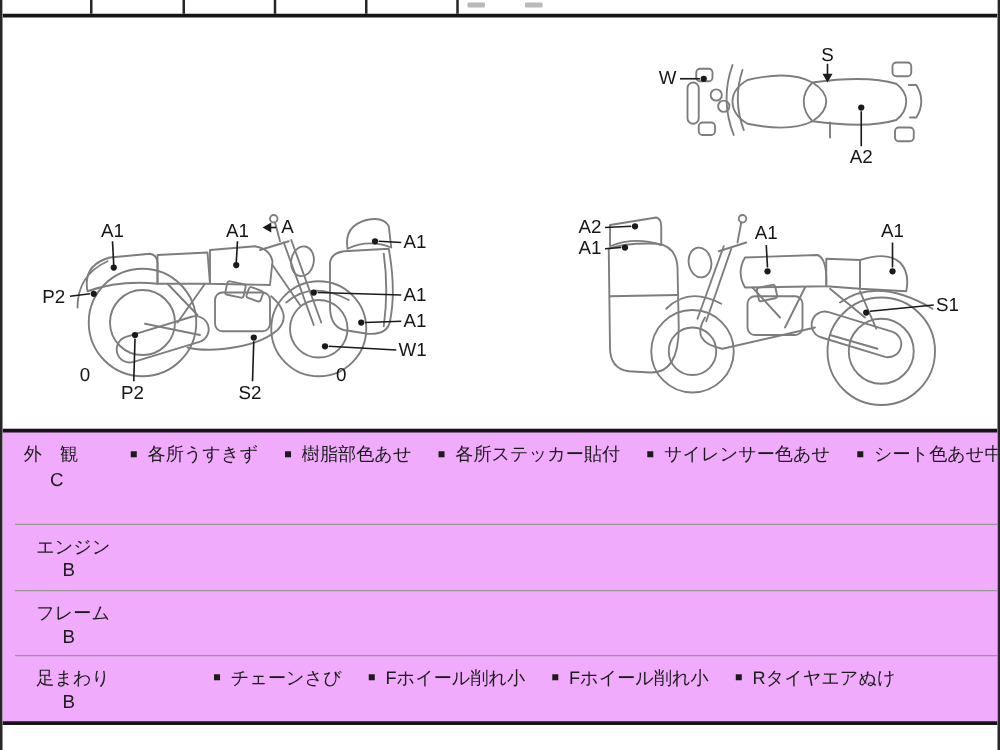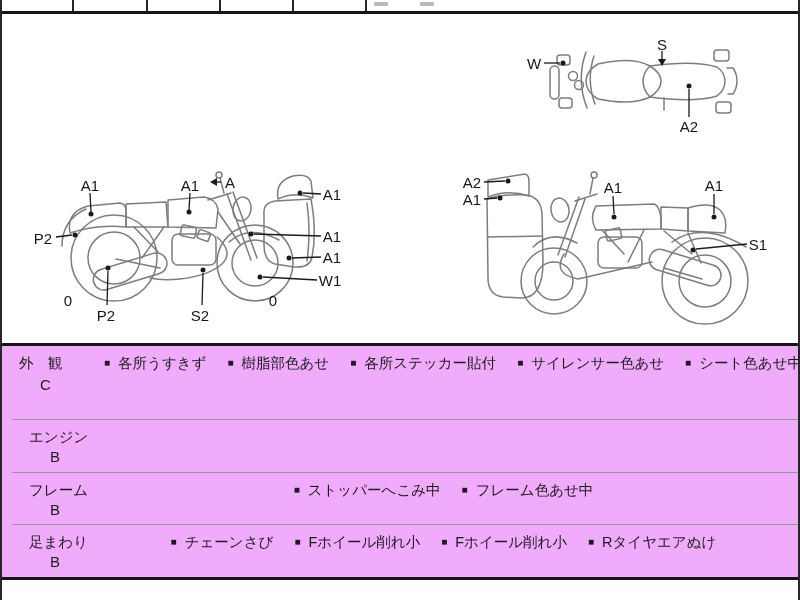--- a/index.html
+++ b/index.html
@@ -202,24 +202,20 @@
     </div>
 
     <div class="crow r1">
       <div class="cat">エンジン</div>
       <div class="grade">B</div>
     </div>
 
     <div class="crow r2">
       <div class="cat">フレーム</div>
       <div class="grade">B</div>
-      <div class="items">
-        <span class="item"><span class="bullet">■</span><span>ストッパーへこみ中</span></span>
-        <span class="item"><span class="bullet">■</span><span>フレーム色あせ中</span></span>
-      </div>
     </div>
 
     <div class="crow r3">
       <div class="cat">足まわり</div>
       <div class="grade">B</div>
       <div class="items">
         <span class="item"><span class="bullet">■</span><span>チェーンさび</span></span>
         <span class="item"><span class="bullet">■</span><span>Fホイール削れ小</span></span>
         <span class="item"><span class="bullet">■</span><span>Fホイール削れ小</span></span>
         <span class="item"><span class="bullet">■</span><span>Rタイヤエアぬけ</span></span>

